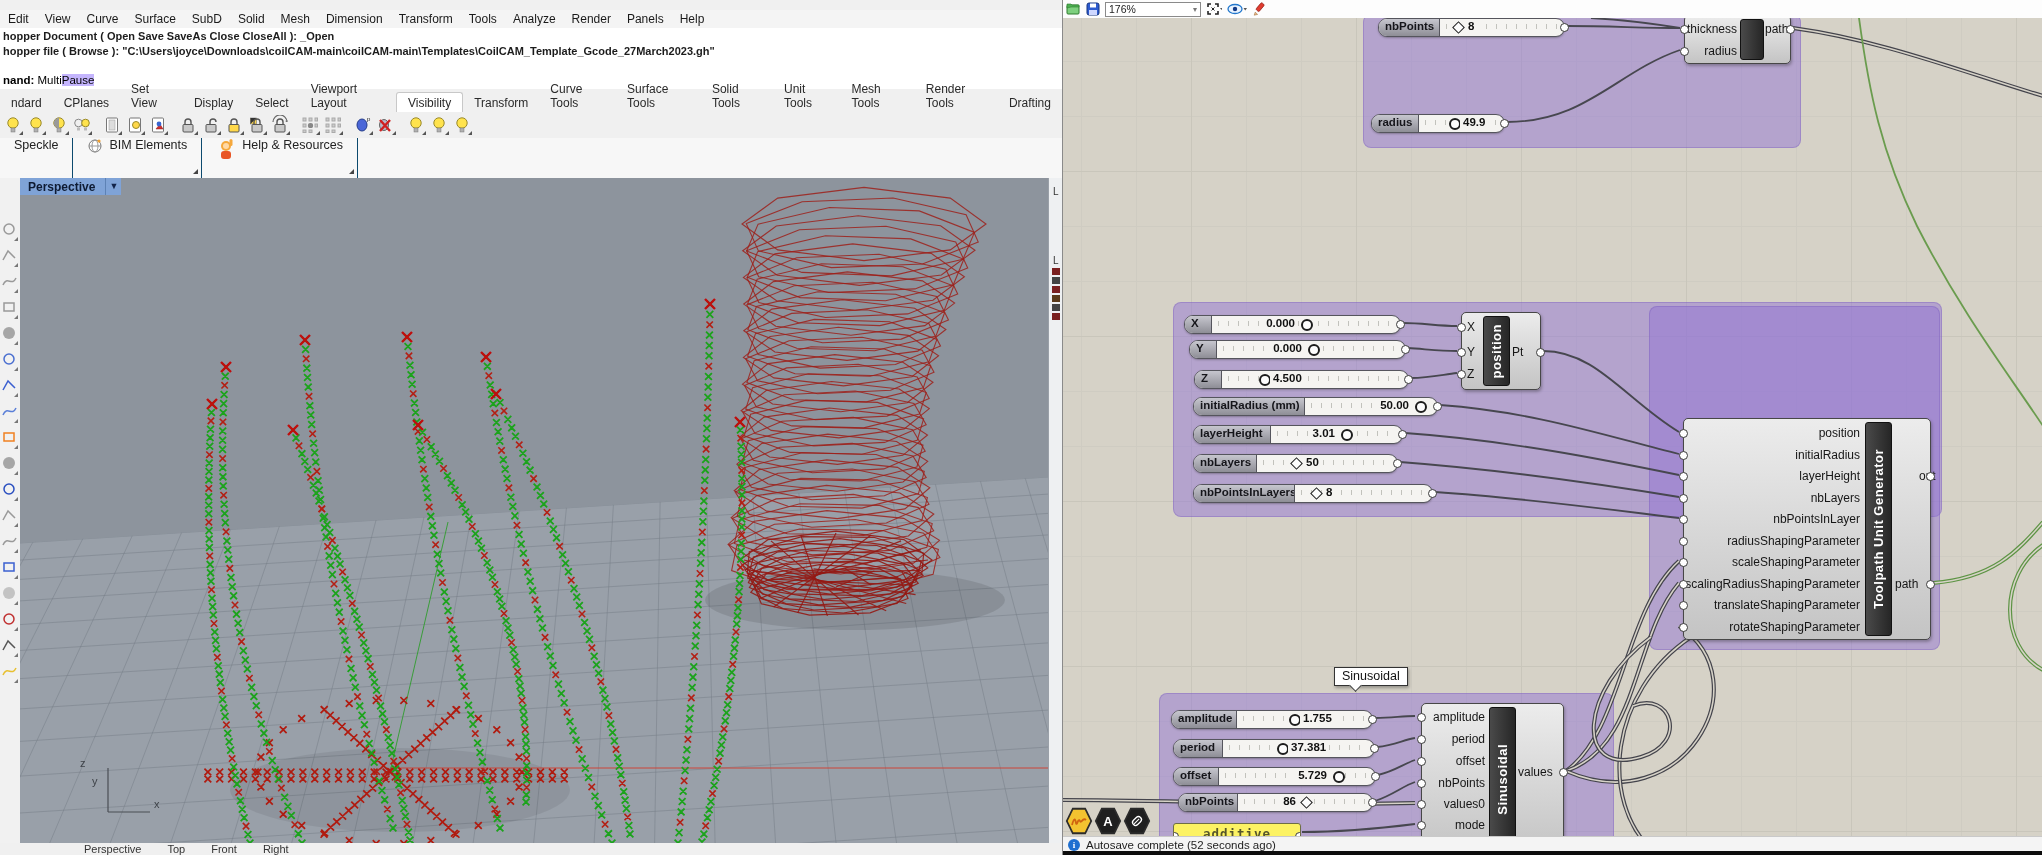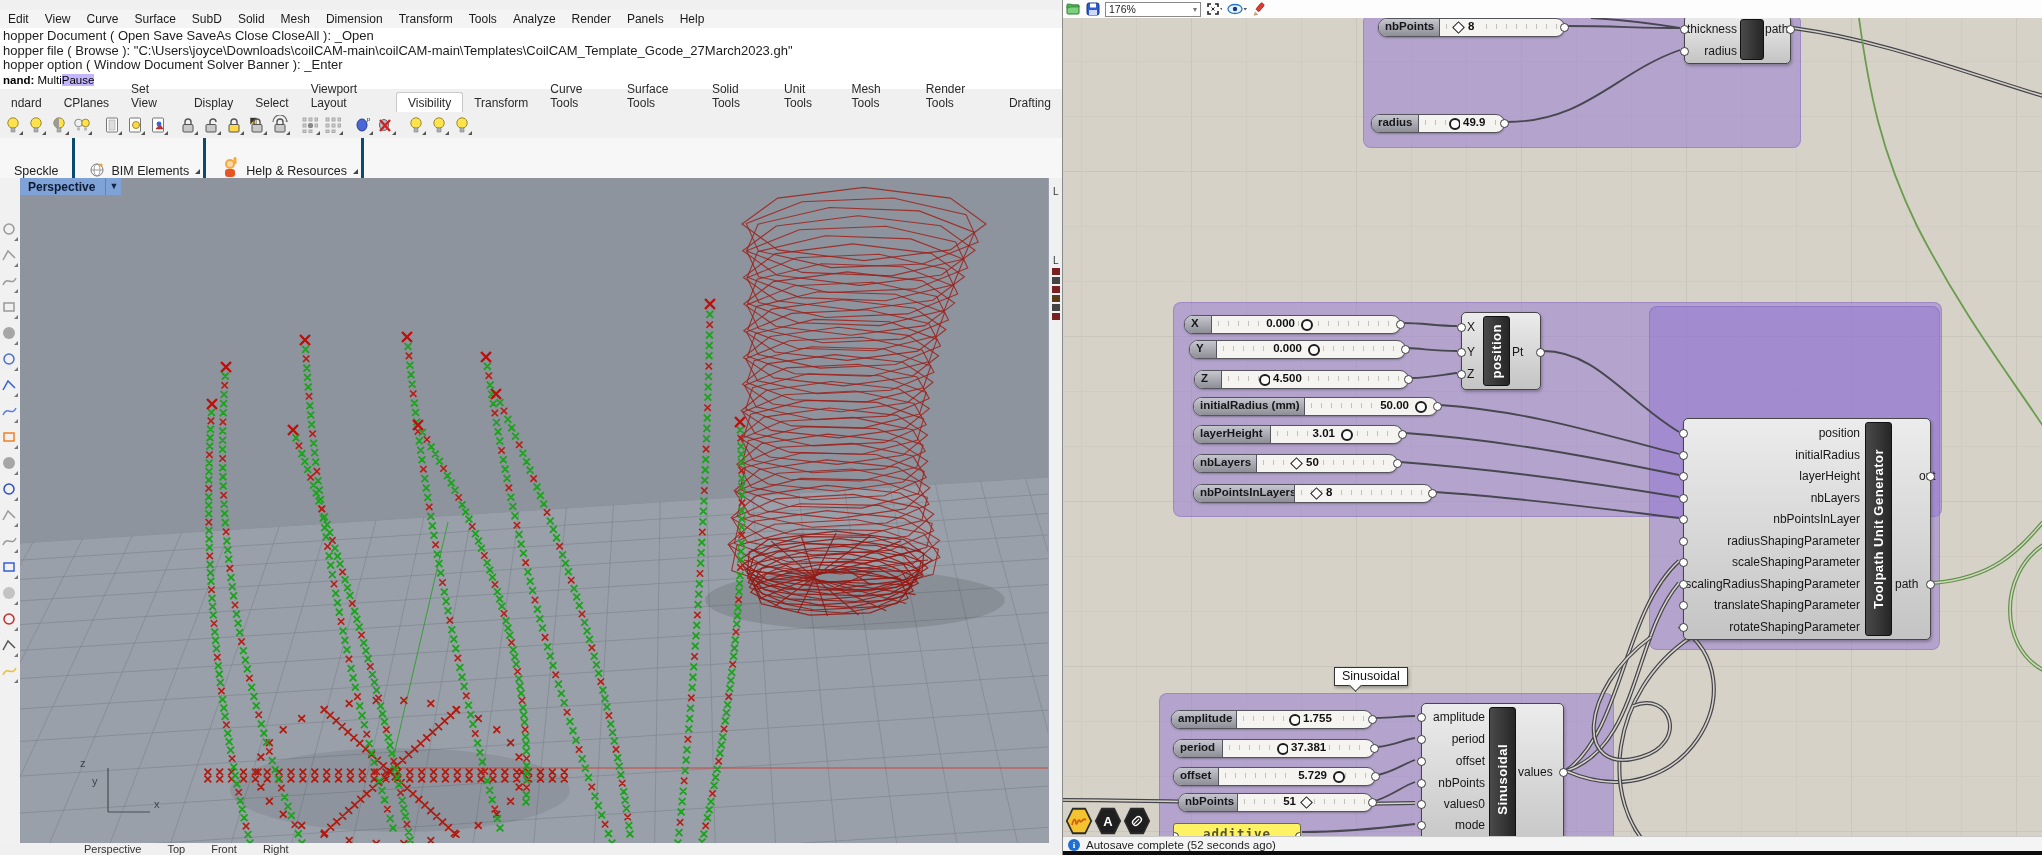--- a/index.html
+++ b/index.html
@@ -6,37 +6,37 @@
   #stage{position:relative;width:2042px;height:855px;overflow:hidden;background:#f0f0f0;
          font-family:"Liberation Sans",sans-serif;-webkit-font-smoothing:antialiased;}
   
   #rhino{position:absolute;left:0;top:0;width:1062px;height:855px;background:#f0f0f0;}
   #rh-title{position:absolute;left:0;top:0;width:1062px;height:10px;overflow:hidden;
             font-size:11px;color:#666;background:#ececec;padding-left:6px;line-height:17px;}
   #rh-menu{position:absolute;left:0;top:10px;width:1062px;height:18px;display:flex;gap:0;
            align-items:center;background:#f4f4f4;font-size:12px;color:#1a1a1a;}
   .menu-item{padding:0 8px;cursor:default;}
   #rh-cmd{position:absolute;left:0;top:28px;width:1062px;height:44px;background:#fff;
-          font-size:13px;color:#1c1c1c;line-height:14.5px;padding:1px 0 0 3px;border-bottom:1px solid #e2e2e2;white-space:nowrap;overflow:hidden;}
+          font-size:11px;color:#1c1c1c;line-height:14.5px;padding:1px 0 0 3px;border-bottom:1px solid #e2e2e2;white-space:nowrap;overflow:hidden;font-weight:bold;}
   #rh-prompt{position:absolute;left:0;top:72px;width:1062px;height:17px;background:#fff;
              font-size:11.5px;padding-left:3px;line-height:16px;border-bottom:1px solid #d5d5d5;white-space:nowrap;}
   #rh-prompt b{font-weight:bold;}
   .sel-blue{background:#c4b5fd;}
   #rh-tabs{position:absolute;left:0;top:89px;width:1062px;height:23px;background:#f0f0f0;display:flex;
            align-items:flex-end;font-size:12px;color:#2a2a2a;border-bottom:1px solid #d8d8d8;}
   .rtab{padding:3px 11px 2px 11px;position:relative;}
   .rtab.active{background:#fff;border:1px solid #c8c8c8;border-bottom:none;border-radius:3px 3px 0 0;}
   #rh-icons{position:absolute;left:0;top:112px;width:1062px;height:26px;background:#f0f0f0;display:flex;
             align-items:center;gap:1px;padding-left:2px;border-bottom:1px solid #e0e0e0;}
   .ricon{width:22px;height:22px;display:flex;align-items:center;justify-content:center;position:relative;}
   .ricon.flyout:after{content:"";position:absolute;right:1px;bottom:1px;border-left:4px solid transparent;border-bottom:4px solid #555;}
   .rsep{width:6px;height:22px;}
   #rh-plugins{position:absolute;left:0;top:138px;width:1062px;height:40px;background:#f7f7f7;display:flex;
               align-items:center;font-size:12.5px;color:#222;border-bottom:1px solid #d0d0d0;}
-  .ptab{display:flex;align-items:flex-end;gap:6px;padding:0 14px;height:100%;border-right:3px solid #0c4a6e;position:relative;}
+  .ptab{display:flex;align-items:flex-start;gap:6px;padding:0 14px;height:100%;border-right:1px solid #0c4a6e;position:relative;}
   .ptab .corner{position:absolute;right:3px;bottom:4px;border-left:5px solid transparent;border-bottom:5px solid #444;}
   
   #vp{position:absolute;left:20px;top:178px;width:1028px;height:665px;background:#8d949d;overflow:hidden;}
   #vp-tab{position:absolute;left:20px;top:178px;height:17px;display:flex;z-index:5;}
   #vp-tab .vpname{background:#7fa3d7;color:#0e1b33;font-weight:bold;font-size:12px;padding:1px 10px 0 8px;line-height:16px;}
   #vp-tab .vparrow{background:#7fa3d7;border-left:1px solid #5d82b5;width:15px;text-align:center;font-size:9px;color:#12244a;line-height:16px;}
   #lefttools{position:absolute;left:0;top:178px;width:20px;height:665px;background:#f1f1f1;border-right:1px solid #c6c6c6;
              display:flex;flex-direction:column;align-items:flex-start;padding-top:42px;gap:5px;}
   .ltool{width:18px;height:21px;position:relative;}
   .ltool:after{content:"";position:absolute;right:0px;bottom:0px;border-left:4px solid transparent;border-bottom:4px solid #777;}
@@ -120,21 +120,20 @@
         <span class="menu-item">Transform</span>
         <span class="menu-item">Tools</span>
         <span class="menu-item">Analyze</span>
         <span class="menu-item">Render</span>
         <span class="menu-item">Panels</span>
         <span class="menu-item">Help</span>
       </div>
     <div id="rh-cmd">
         <div>hopper Document ( Open  Save  SaveAs  Close  CloseAll ): _Open</div>
         <div>hopper file ( Browse ): "C:\Users\joyce\Downloads\coilCAM-main\coilCAM-main\Templates\CoilCAM_Template_Gcode_27March2023.gh"</div>
-        <div>hopper option ( Window  Document  Solver  Banner ): _Enter</div>
       </div>
     <div id="rh-prompt"><b>nand:</b>&nbsp;<span>Multi</span><span class="sel-blue">Pause</span></div>
     <div id="rh-tabs">
         <div class="rtab">ndard</div>
         <div class="rtab">CPlanes</div>
         <div class="rtab">Set View</div>
         <div class="rtab">Display</div>
         <div class="rtab">Select</div>
         <div class="rtab">Viewport Layout</div>
         <div class="rtab active">Visibility</div>
@@ -754,21 +753,21 @@
               <div class="knob-c" style="left: 114px;"></div>
               <div class="val" style="right: 45px;">5.729</div>
             </div>
             <div class="dot" style="right: -5px; top: 4px;"></div>
           </div>
           <div class="slider" style="left: 115px; top: 775px; width: 193px;">
             <div class="cap" style="width: 46px;">nbPoints</div>
             <div class="track">
               <div class="ticks"></div>
               <div class="knob-d" style="left: 64px;"></div>
-              <div class="val" style="right: 73px;">51</div>
+              <div class="val" style="right: 73px;">86</div>
             </div>
             <div class="dot" style="right: -5px; top: 4px;"></div>
           </div>
           <div class="comp" style="left: 621px; top: -3px; width: 105px; height: 47px;">
             <div class="port r" style="top: 6px; left: 0px; width: 52px; padding-right: 3px;">thickness</div>
             <div class="dot" style="left: -5px; top: 9px;"></div>
             <div class="port r" style="top: 28px; left: 0px; width: 52px; padding-right: 3px;">radius</div>
             <div class="dot" style="left: -5px; top: 31px;"></div>
             <div class="bar" style="left: 55px; width: 22px;"></div>
             <div class="port" style="top: 6px; left: 80px;">path</div>

